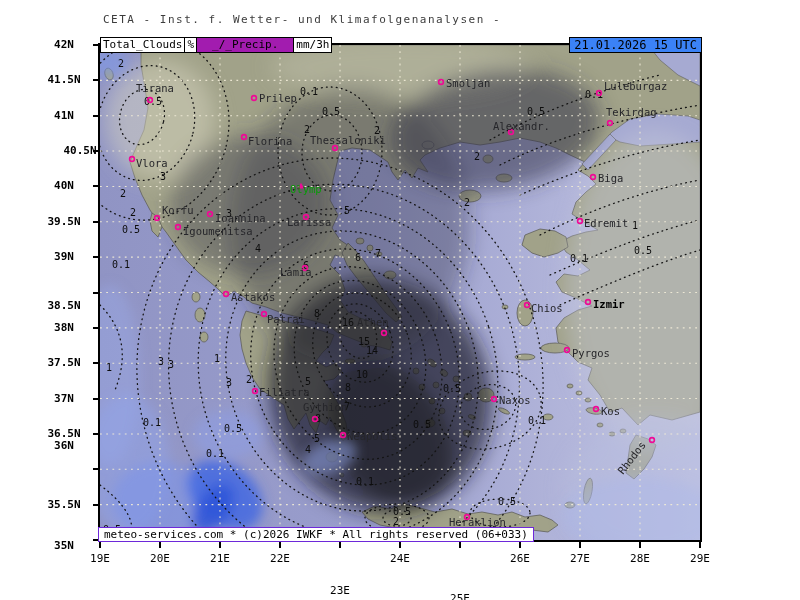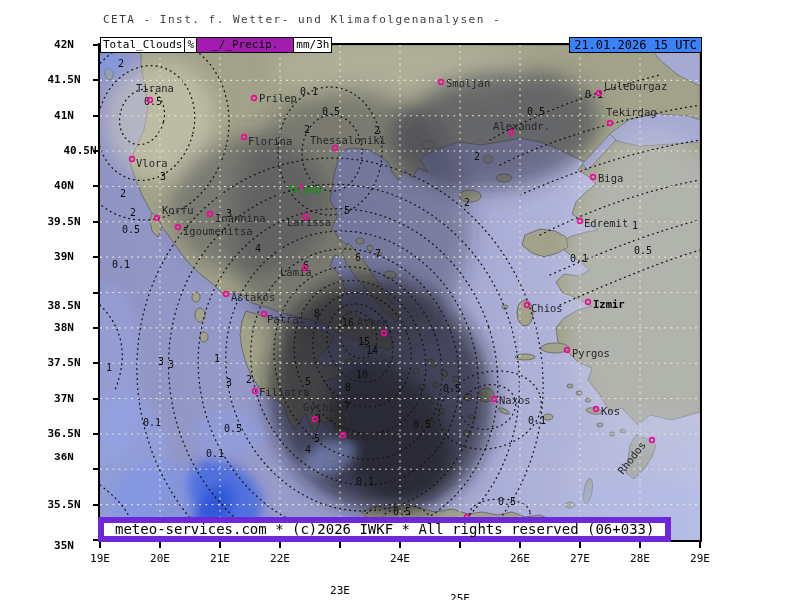--- a/index.html
+++ b/index.html
@@ -5,22 +5,22 @@
   html,body{margin:0;padding:0;}
   body{width:800px;height:600px;background:#ffffff;position:relative;overflow:hidden;
        font-family:"DejaVu Sans Mono",monospace;}
   .inst-title{position:absolute;left:103px;top:13px;font-size:11px;letter-spacing:1.5px;color:#3c3c3c;white-space:nowrap;}
   .var-box{position:absolute;left:100px;top:37px;z-index:6;display:flex;font-size:11px;line-height:14px;white-space:nowrap;}
   .vb{background:#fff;border:1px solid #000;padding:0 2px;margin-right:-1px;}
   .vm{background:#a21caf;border:1px solid #000;padding:0 15px;margin-right:-1px;}
   .date-box{position:absolute;right:98px;top:37px;z-index:6;background:#3b82f6;border:1px solid #000;
             font-size:12px;line-height:14px;padding:0 4px;white-space:nowrap;}
   .map-frame{position:absolute;left:98px;top:43px;width:600px;height:495px;border:2px solid #000;background:#9a9ecd;}
-  .credit-box{position:absolute;left:-2px;bottom:-2px;z-index:6;background:#fff;border:6px solid #6d28d9;
-              font-size:14px;line-height:13px;padding:0 11px;white-space:nowrap;}
+  .credit-box{position:absolute;left:-2px;bottom:-2px;z-index:6;background:#fff;border:1px solid #6d28d9;
+              font-size:11px;line-height:13px;padding:0 5px;white-space:nowrap;}
   .lat-label{position:absolute;width:56px;text-align:center;font-size:11px;font-weight:bold;color:#000;line-height:13px;}
   .tickL{position:absolute;width:7px;height:2px;background:#000;}
   .lon-label{position:absolute;width:36px;text-align:center;font-size:11px;font-weight:normal;color:#000;line-height:13px;}
   .tickB{position:absolute;width:2px;height:6px;background:#000;}
   svg{display:block;}
   svg text{font-family:"DejaVu Sans Mono",monospace;}
   .coast{fill:#a1a289;stroke:#60605a;stroke-width:0.8;}
   .seafill{fill:#a6aad2;stroke:#60605a;stroke-width:0.6;}
   .contour{fill:none;stroke:#141414;stroke-width:1.3;stroke-dasharray:0.8 4.2;stroke-linecap:round;}
   .grid{stroke:#efead6;stroke-width:1.1;stroke-dasharray:1.8 4.4;opacity:0.95;fill:none;}
@@ -355,21 +355,21 @@
     <div class="lat-label" style="left: 36px; top: 299px;">38.5N</div>
     <div class="tickL" style="left: 93px; top: 291.5px;"></div>
     <div class="lat-label" style="left: 36px; top: 320.857px;">38N</div>
     <div class="tickL" style="left: 93px; top: 326.857px;"></div>
     <div class="lat-label" style="left: 36px; top: 356.214px;">37.5N</div>
     <div class="tickL" style="left: 93px; top: 362.214px;"></div>
     <div class="lat-label" style="left: 36px; top: 391.571px;">37N</div>
     <div class="tickL" style="left: 93px; top: 397.571px;"></div>
     <div class="lat-label" style="left: 36px; top: 426.929px;">36.5N</div>
     <div class="tickL" style="left: 93px; top: 432.929px;"></div>
-    <div class="lat-label" style="left: 36px; top: 451px; font-family: Liberation Mono, monospace;">36N</div>
+    <div class="lat-label" style="left: 36px; top: 439px;">36N</div>
     <div class="tickL" style="left: 93px; top: 468.286px;"></div>
     <div class="lat-label" style="left: 36px; top: 497.643px;">35.5N</div>
     <div class="tickL" style="left: 93px; top: 503.643px;"></div>
     <div class="lat-label" style="left: 36px; top: 533px; margin-top: 6px;">35N</div>
     <div class="tickL" style="left: 93px; top: 539px;"></div>
   </div>
 <div id="lon-axis">
     <div class="lon-label" style="left: 82px; top: 552px;">19E</div>
     <div class="tickB" style="left: 99px; top: 542px;"></div>
     <div class="lon-label" style="left: 142px; top: 552px;">20E</div>

